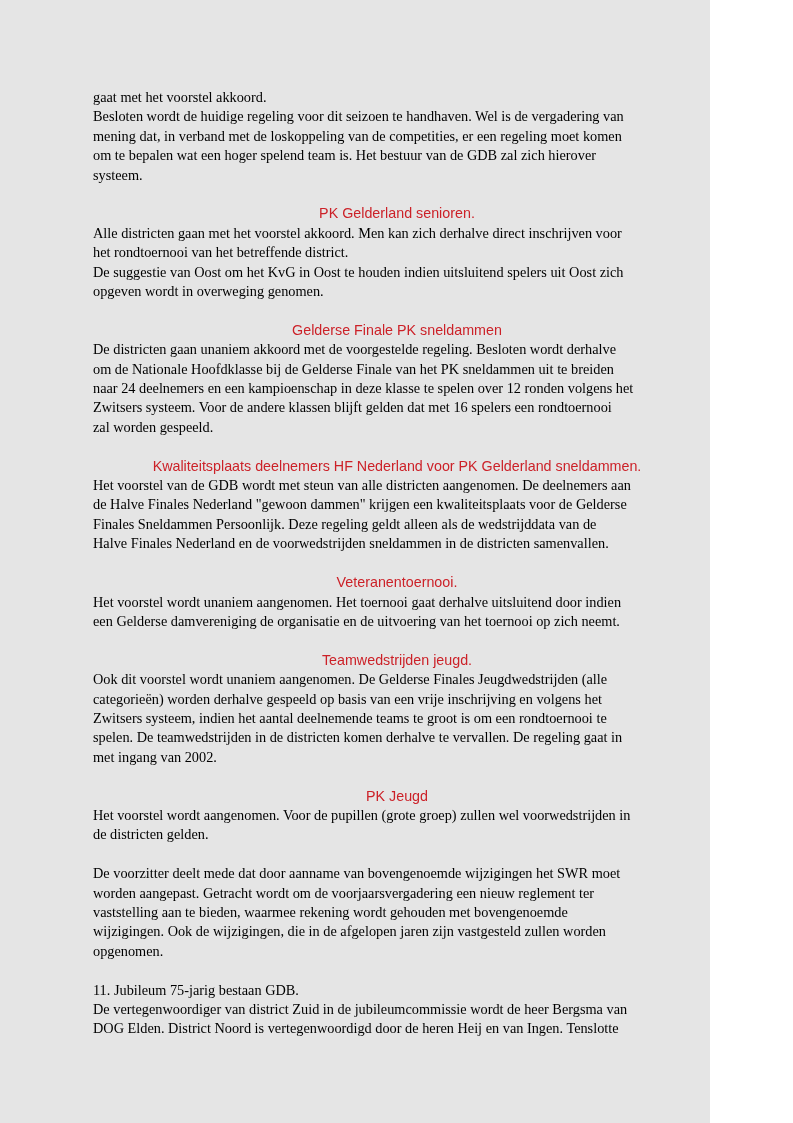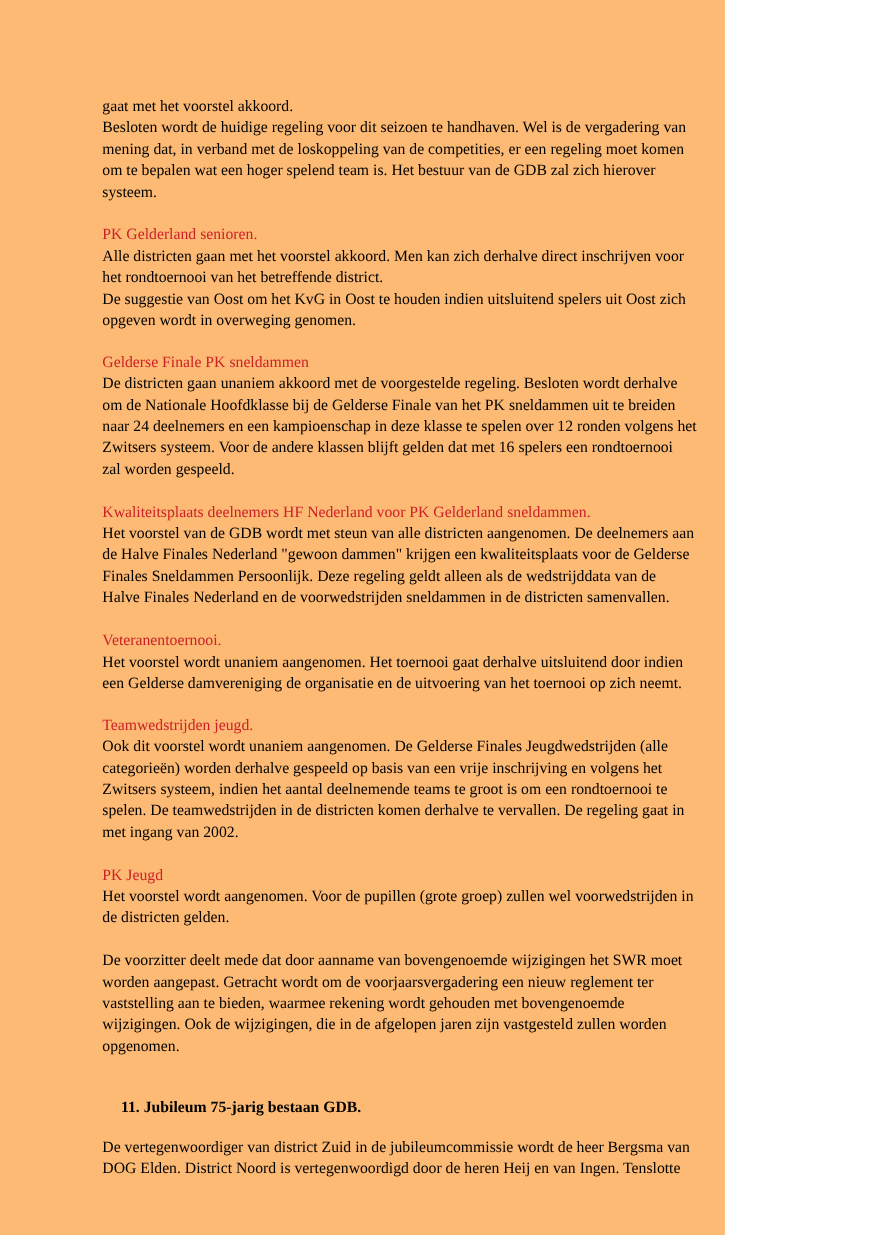--- a/index.html
+++ b/index.html
@@ -3,23 +3,23 @@
 <meta charset="utf-8">
 <title>GDB vergadering notulen</title>
 <style>
   html, body {
     margin: 0;
     padding: 0;
     background: #ffffff;
   }
   .page {
     position: relative;
-    width: 659px;
+    width: 710px;
     height: 1123px;
-    background: #fdba74;
+    background: #e5e5e5;
     overflow: hidden;
     box-sizing: border-box;
   }
   .doc-body {
     position: absolute;
     left: 93px;
     top: 88px;
     width: 608px;
     font-family: "Liberation Serif", "DejaVu Serif", serif;
     font-size: 14.3px;
@@ -36,27 +36,28 @@
   .gap {
     height: 19.4px;
   }
   .heading-red {
     color: #cc2128;
     margin: 0;
     padding: 0;
     font-weight: normal;
     font-size: 14.3px;
     line-height: 19.4px;
-    font-family: Liberation Serif, serif;
+    font-family: Liberation Sans, sans-serif;
+    text-align: center;
   }
   .heading-bold {
     color: #000000;
-    margin: 17px;
+    margin: 0;
     padding: 0;
-    font-weight: bold;
+    font-weight: normal;
     font-size: 14.3px;
     line-height: 19.4px;
     font-family: "Liberation Serif", "DejaVu Serif", serif;
   }
   .para {
     margin: 0;
     padding: 0;
   }
   .line {
     display: block;

